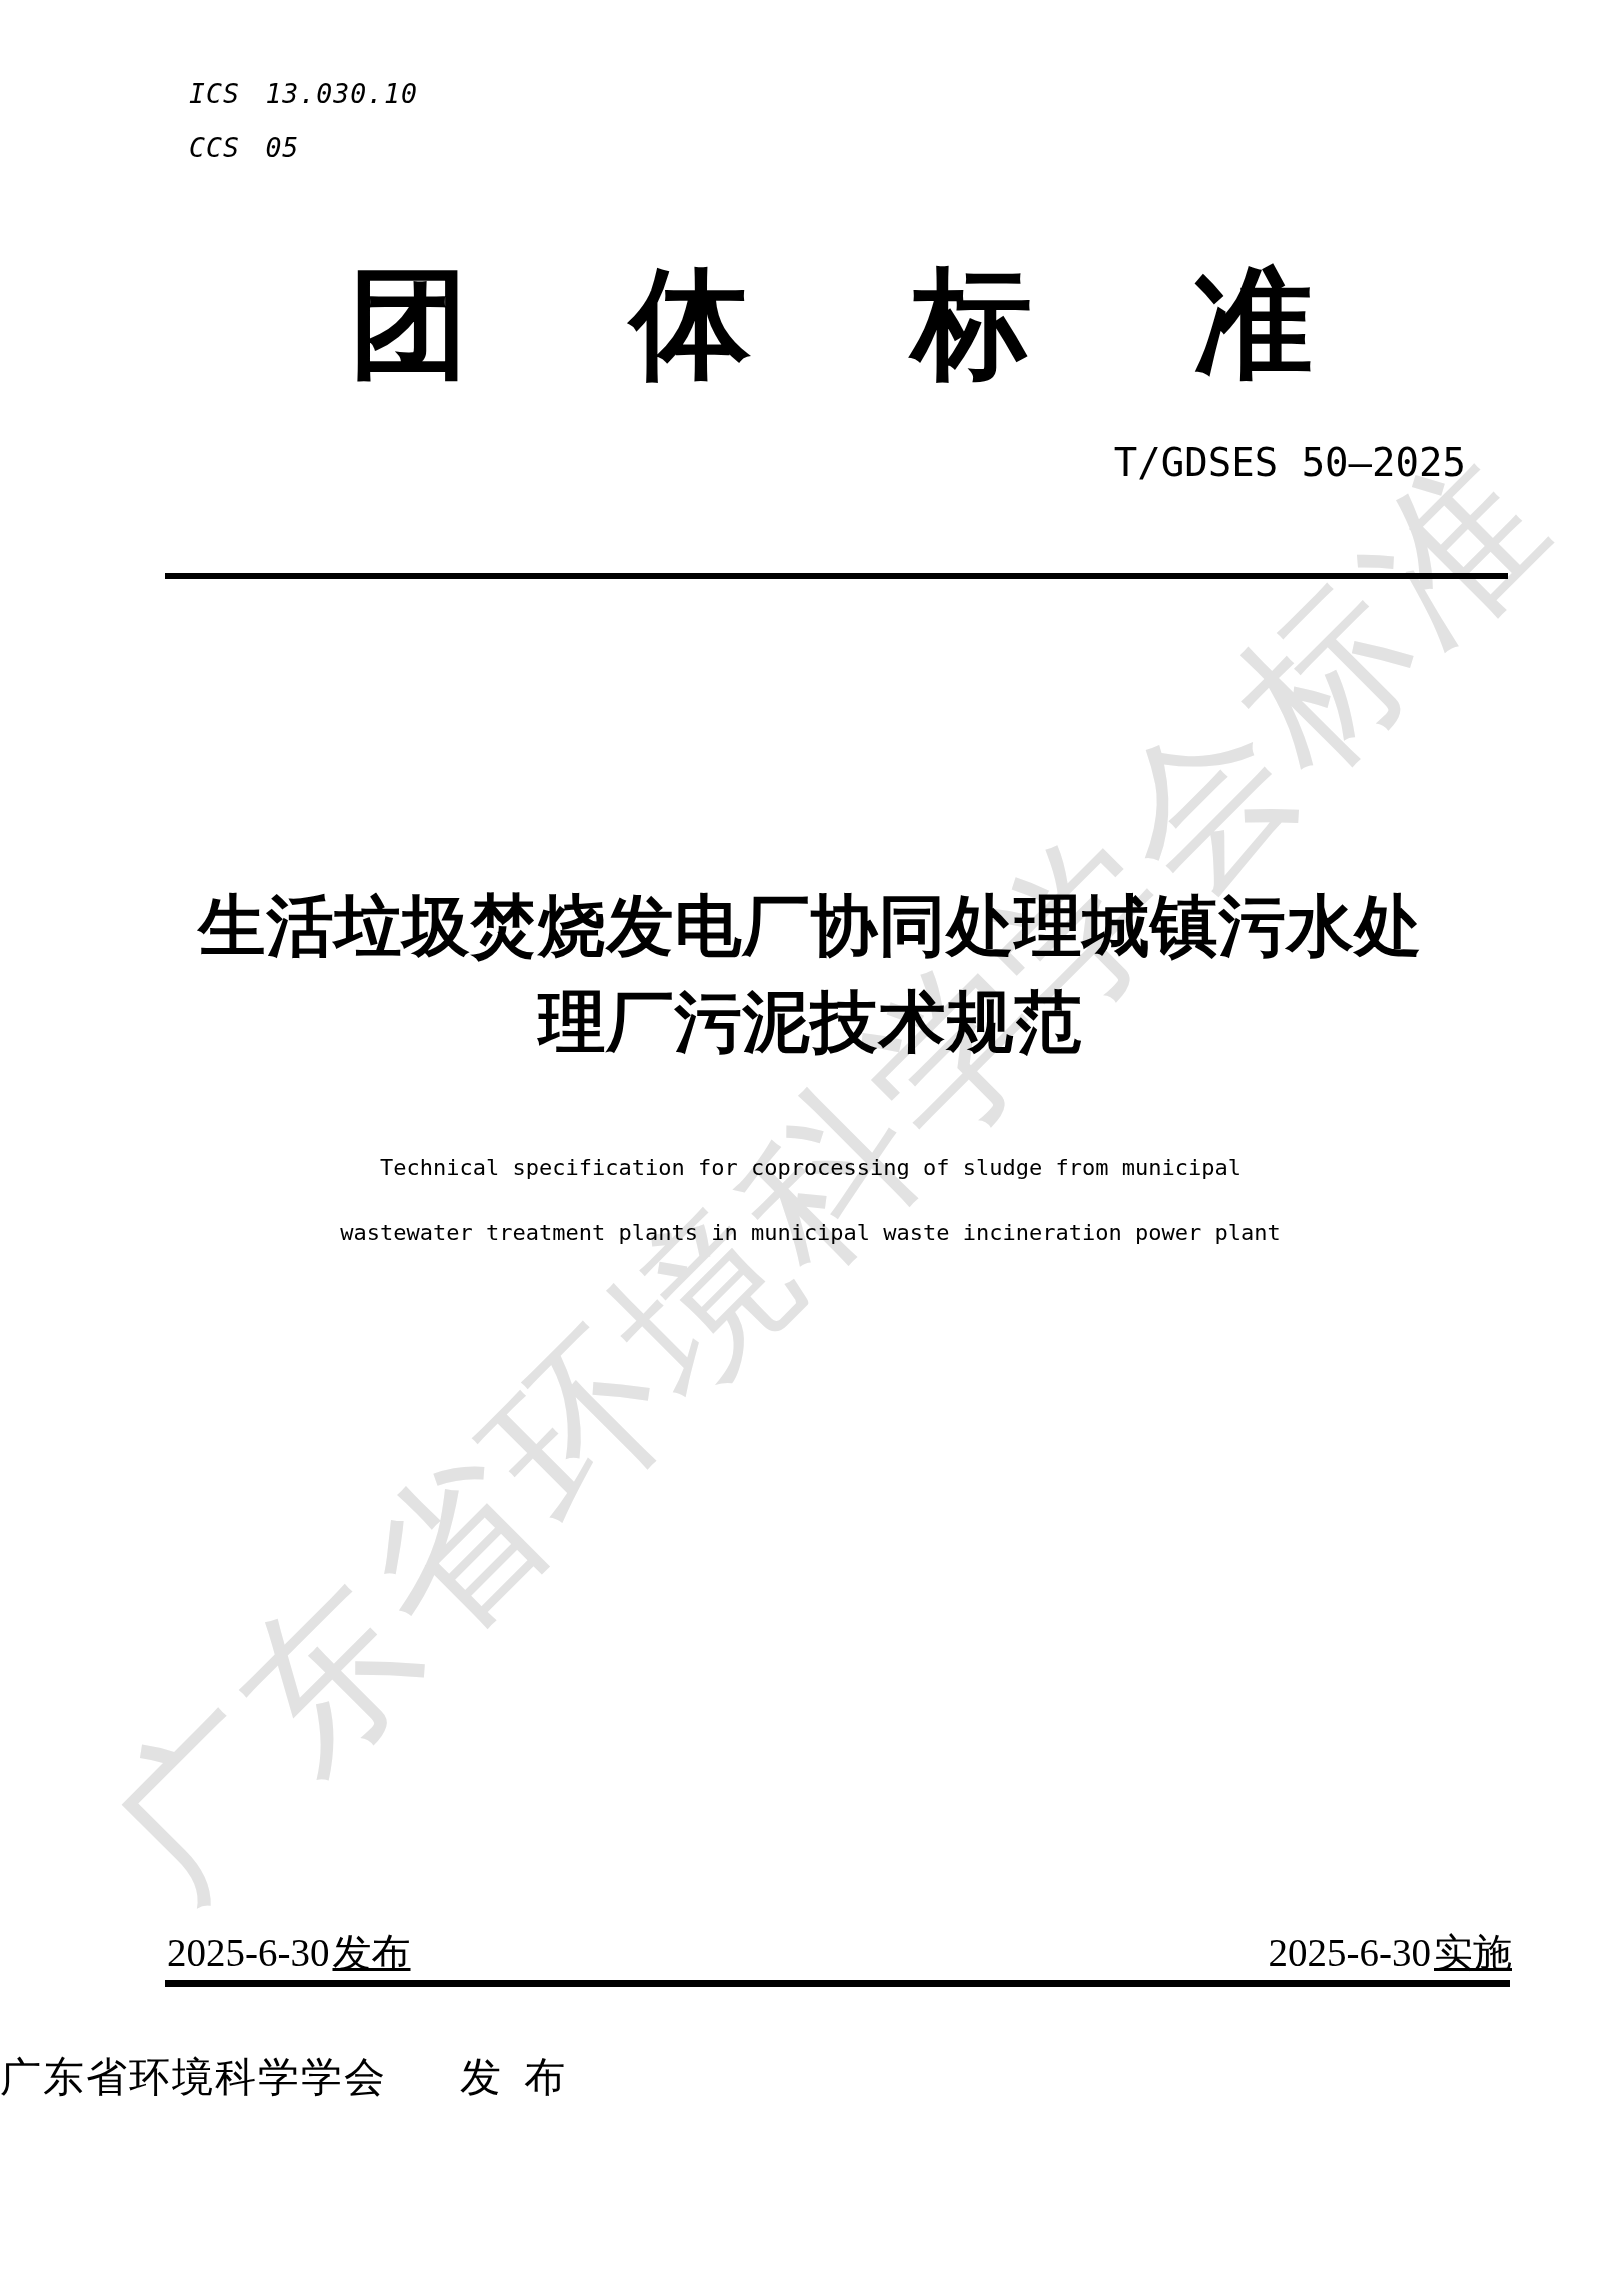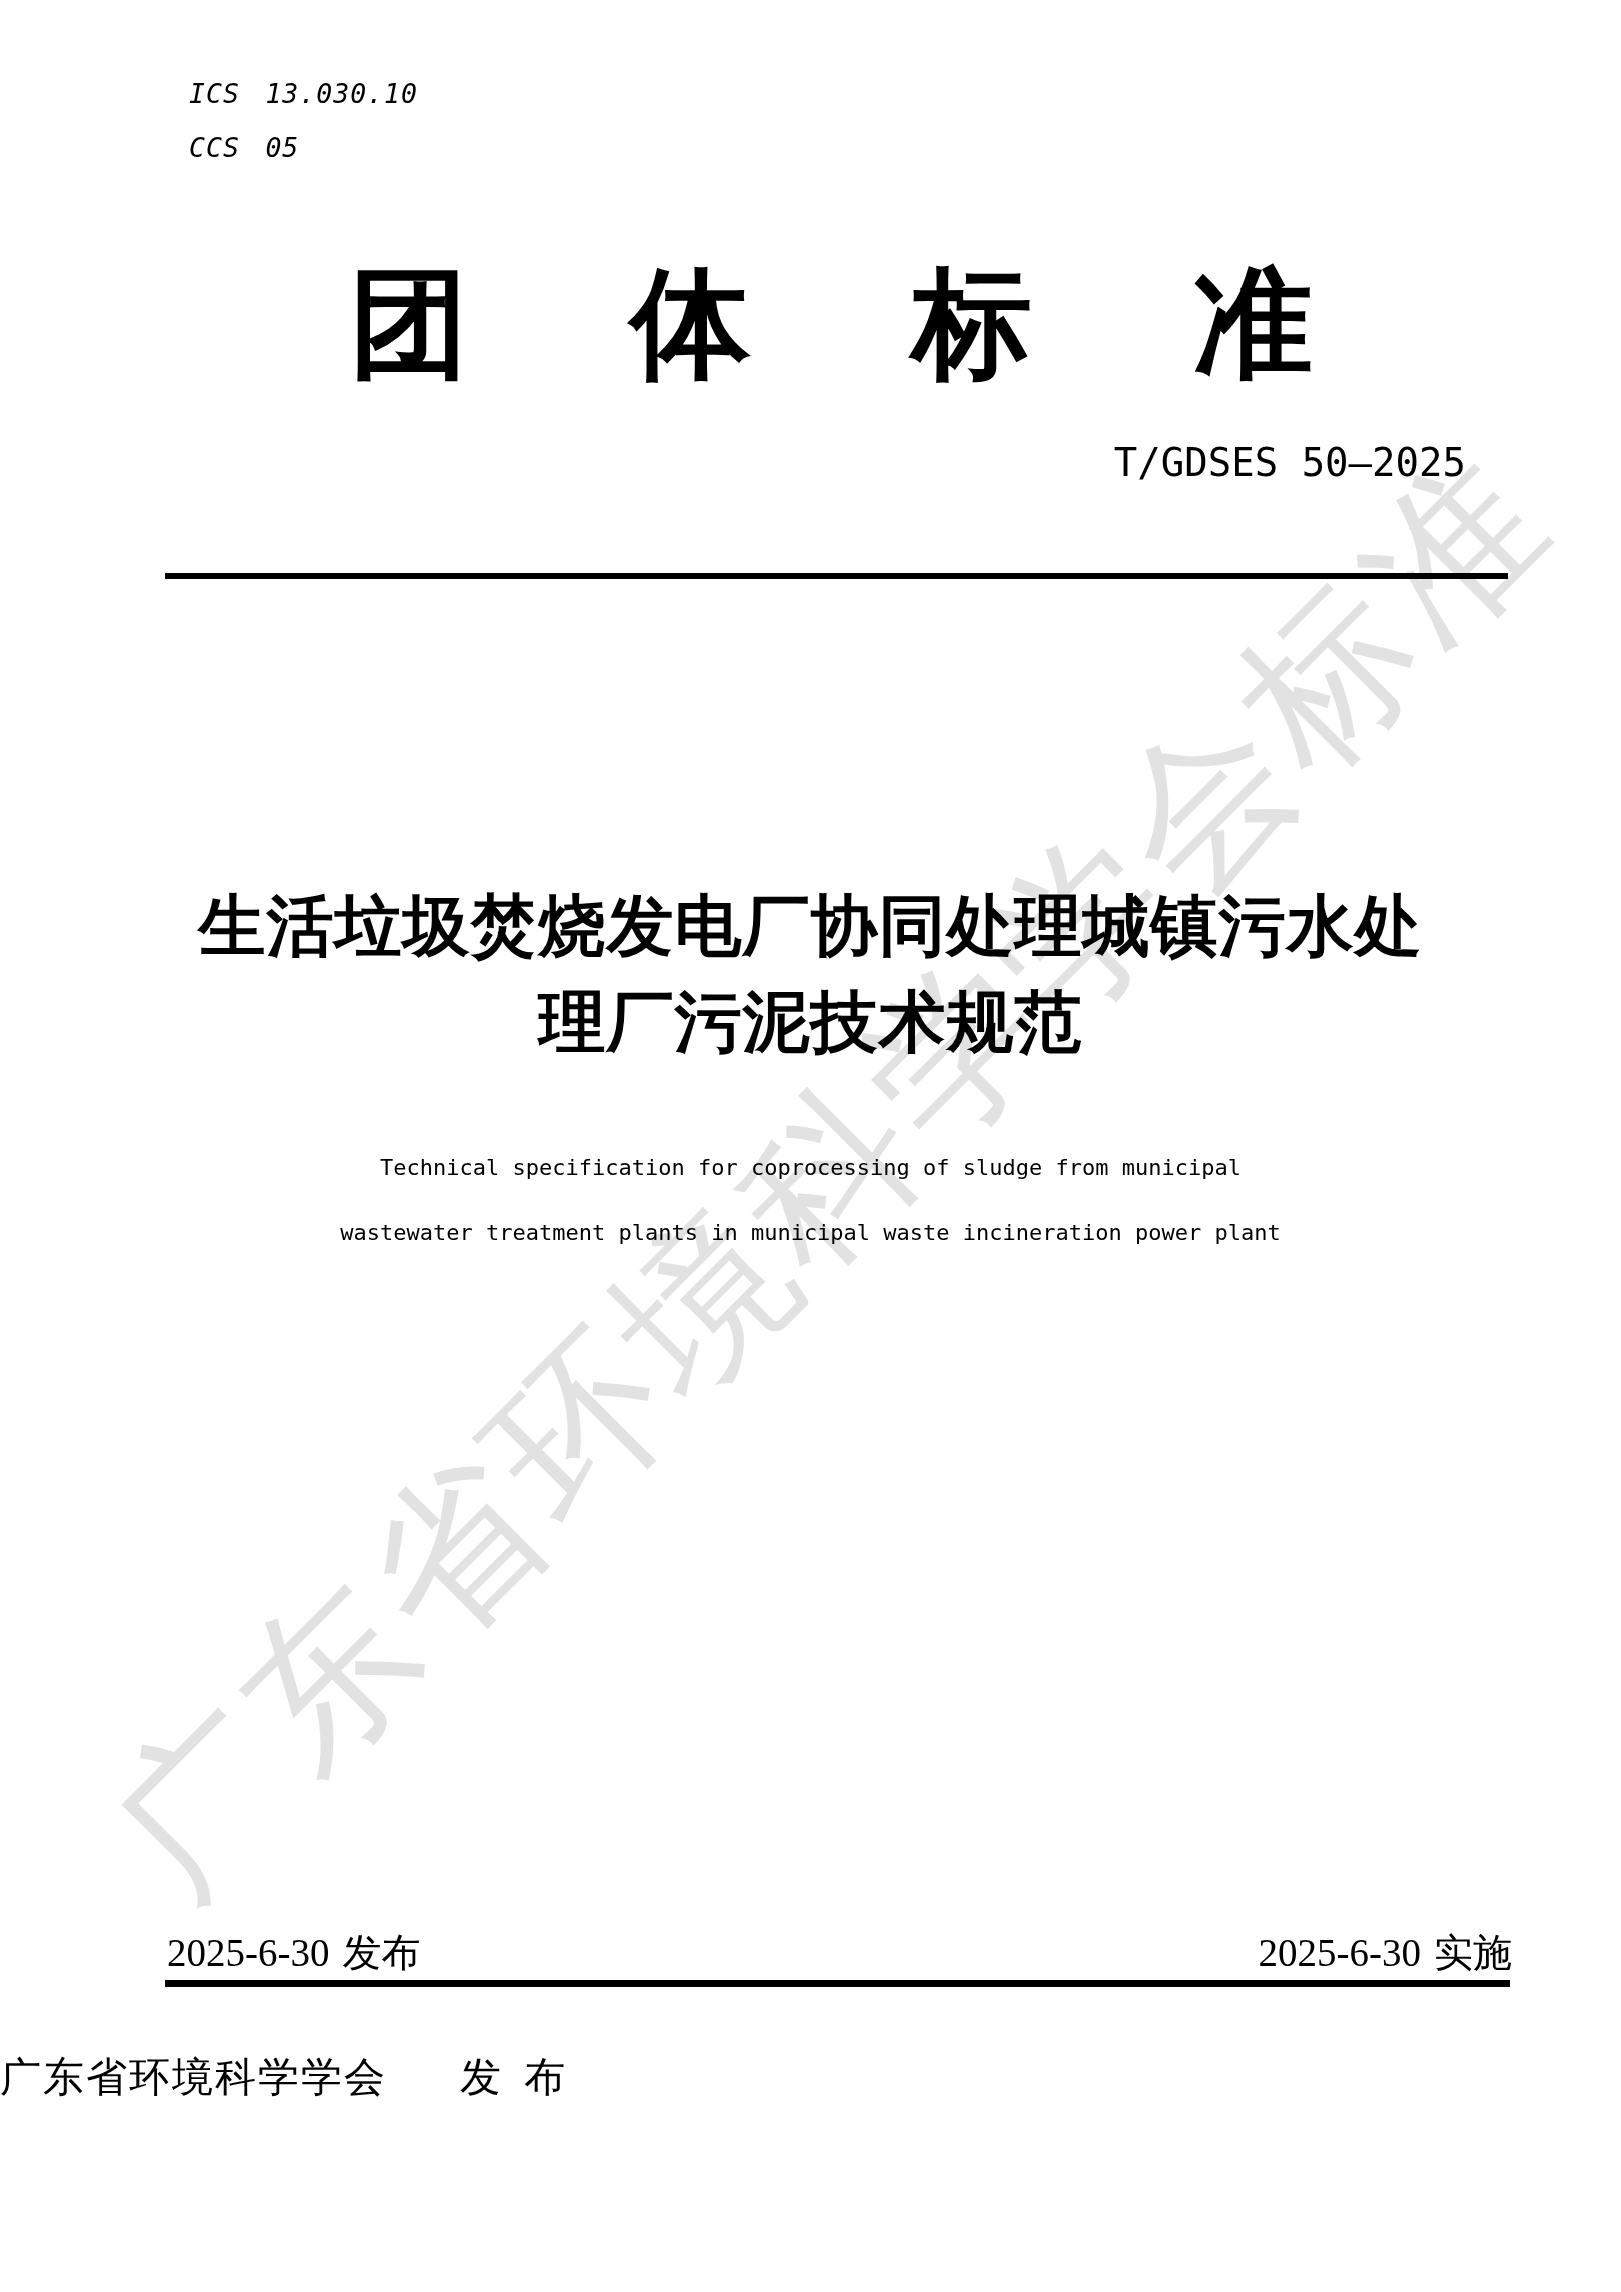--- a/index.html
+++ b/index.html
@@ -118,21 +118,21 @@
     top: 1931px;
     width: 1345px;
     display: flex;
     justify-content: space-between;
     font-size: 39px;
     line-height: 43px;
     z-index: 1;
   }
   .date-cell { white-space: nowrap; }
   .date-value { font-family: Liberation Serif, serif; }
-  .date-label { font-family: "Liberation Sans", sans-serif; margin-left: 13px; }
+  .date-label { font-family: "Liberation Sans", sans-serif; margin-left: 3px; text-decoration: underline; }
 
   .hrule-bottom {
     position: absolute;
     left: 165px;
     top: 1980px;
     width: 1345px;
     height: 6.9px;
     background: #000000;
     z-index: 1;
   }

